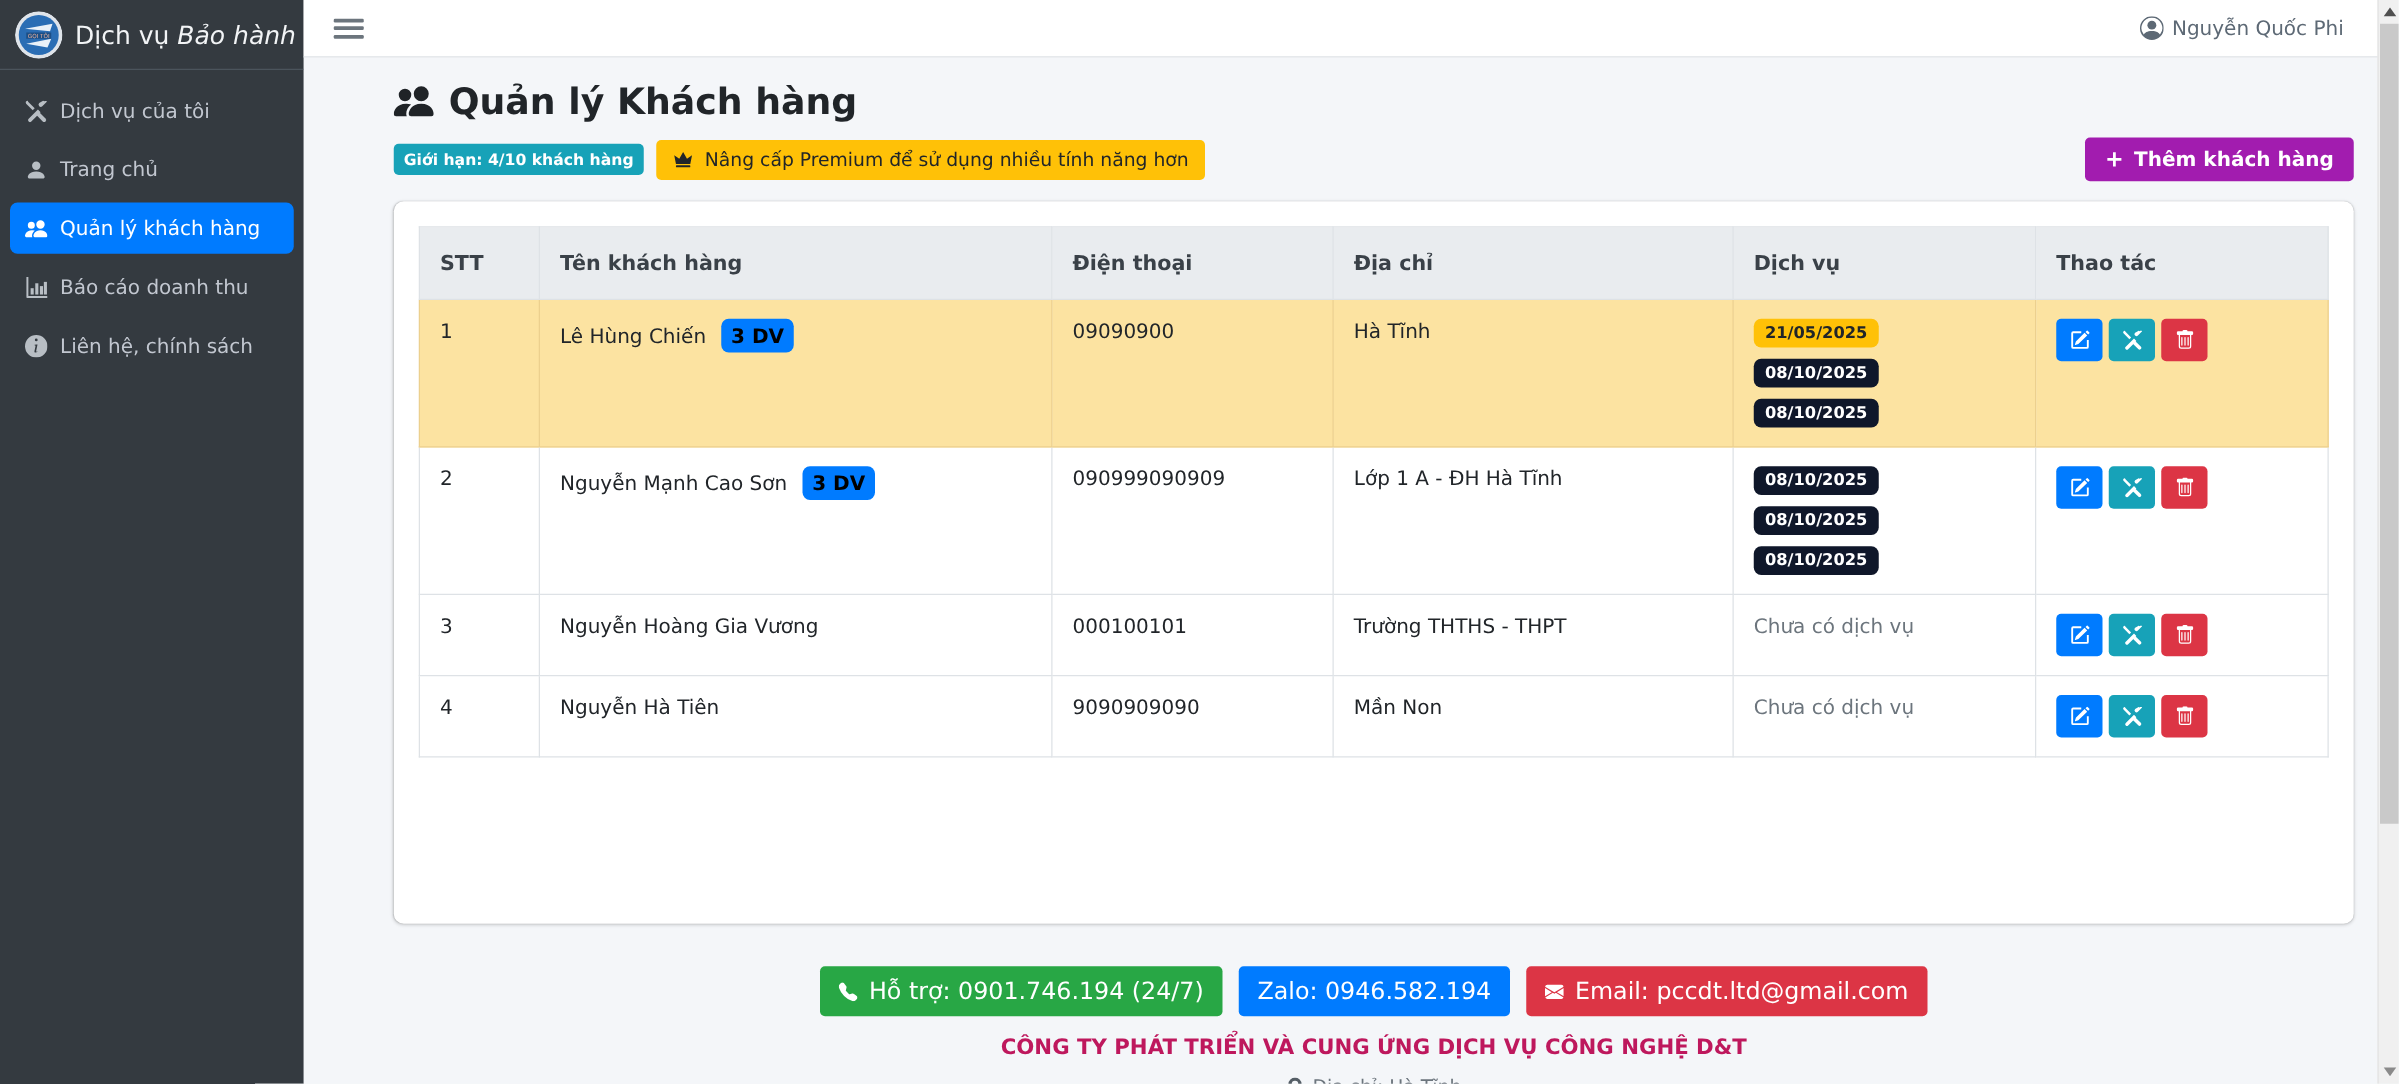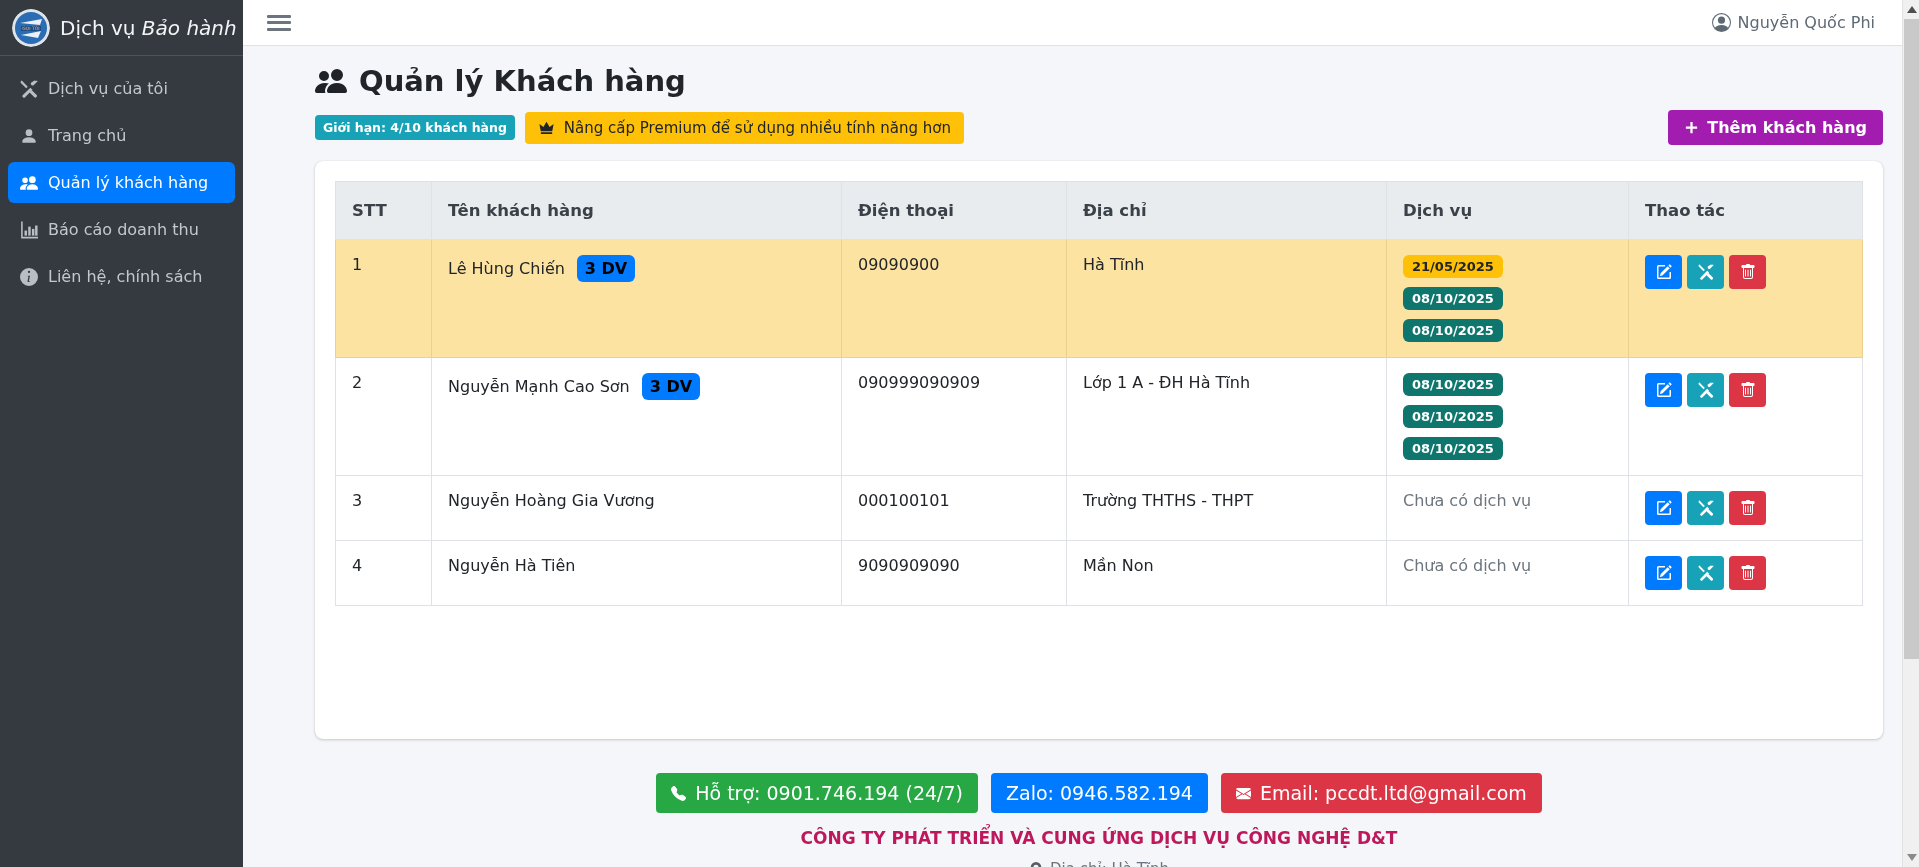--- a/index.html
+++ b/index.html
@@ -48,21 +48,21 @@
   table { width:100%; border-collapse:collapse; table-layout:fixed; }
   th { background:#e9ecef; color:#3a4148; font-size:16.5px; text-align:left; padding:19px 16px;
        border:1px solid #dee2e6; font-weight:bold; }
   td { border:1px solid #dee2e6; padding:15px 16px; font-size:16px; color:#212529; vertical-align:top; }
   tr.hl td { background:#fce3a1; border-color:#ecd08e; }
   .name-cell { display:flex; align-items:center; gap:12px; }
   .badge-dv { background:#007bff; color:#000000; font-size:16px; font-weight:bold; padding:4px 8px; border-radius:6px; }
   .svc-badges { display:flex; flex-direction:column; align-items:flex-start; gap:9px; }
   .svc-badge { font-size:13px; font-weight:bold; padding:4px 9px; border-radius:6px; }
   .svc-warning { background:#ffc107; color:#212529; }
-  .svc-success { background:#0f766e; color:#ffffff; }
+  .svc-success { background:#0f172a; color:#ffffff; }
   .no-service { color:#6c757d; }
   .actions { display:flex; gap:5px; }
   .act-btn { width:37px; height:34px; border:none; border-radius:4px; display:flex; align-items:center;
              justify-content:center; cursor:pointer; }
   .act-btn svg { width:16px; height:16px; fill:#fff; }
   .act-edit { background:#007bff; }
   .act-tools { background:#17a2b8; }
   .act-trash { background:#dc3545; }
 
   

